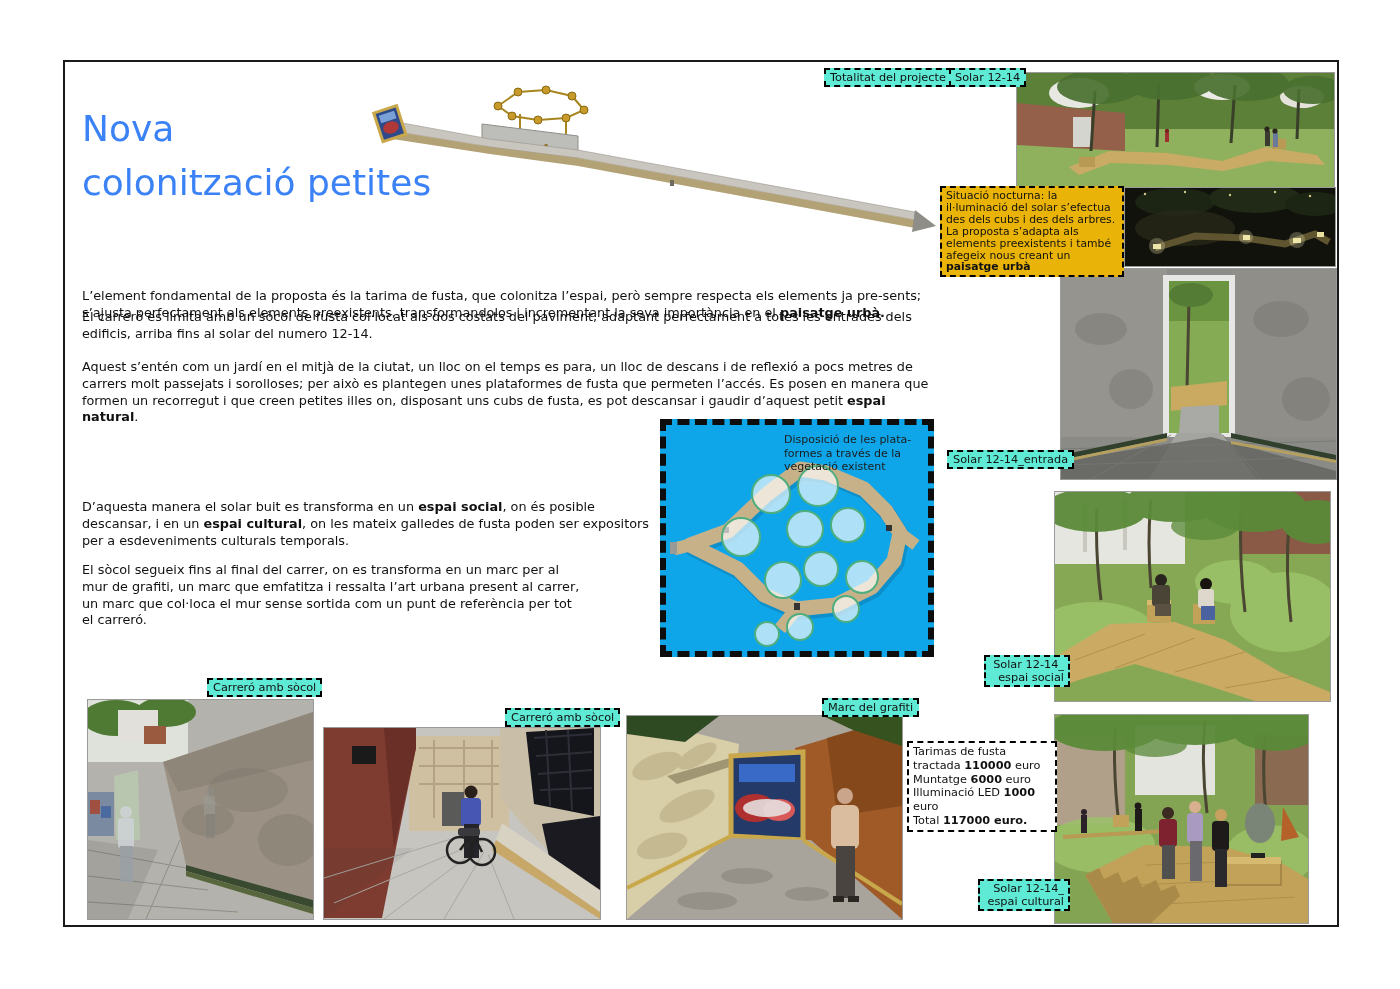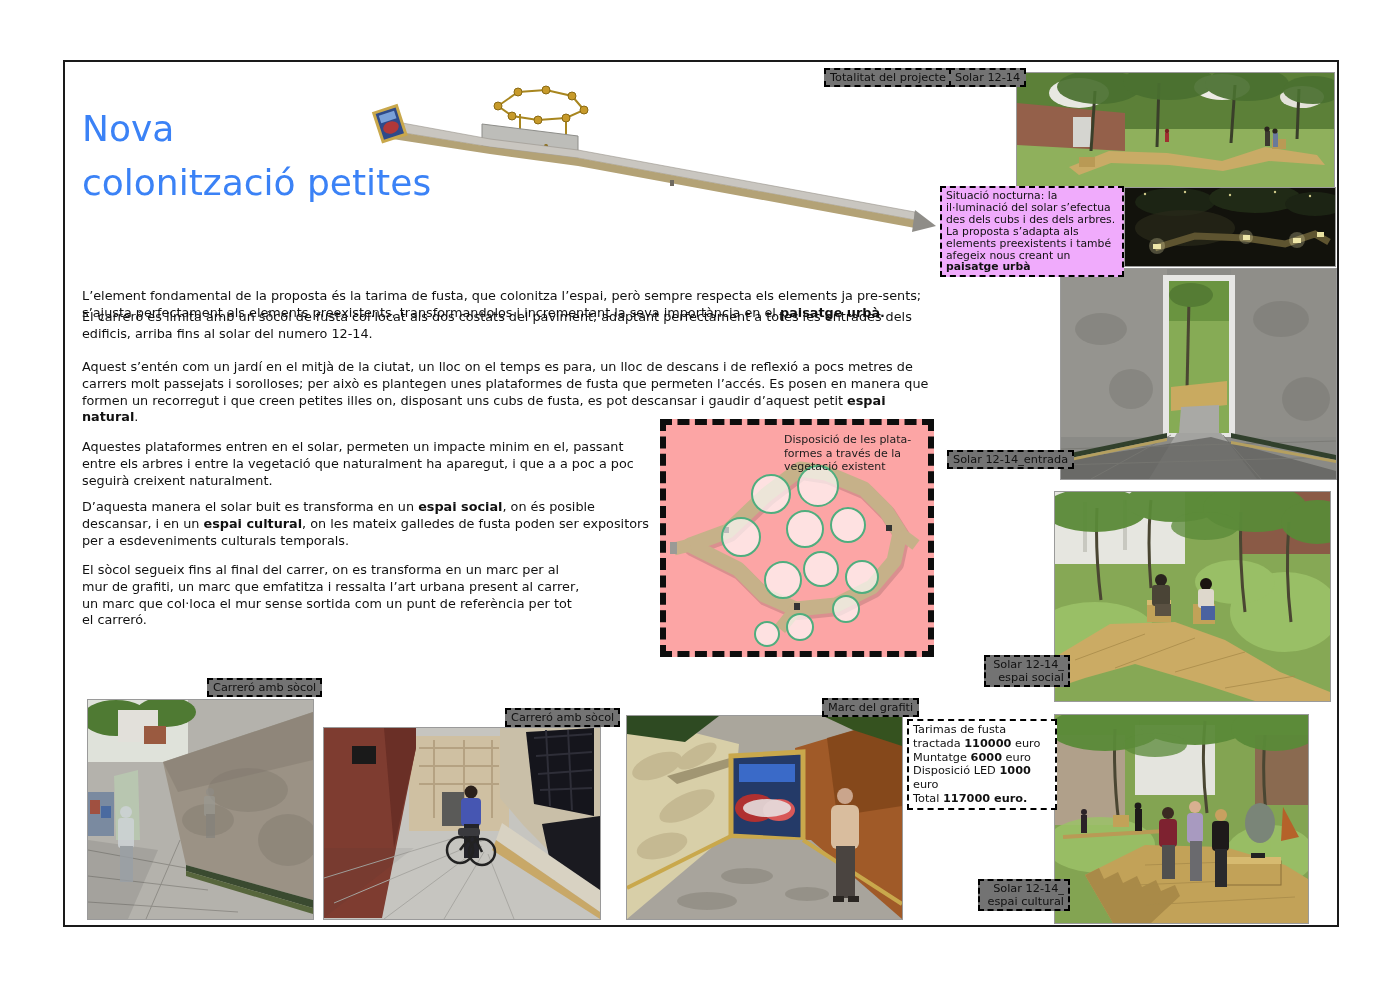--- a/index.html
+++ b/index.html
@@ -10,40 +10,40 @@
   }
   .abs{position:absolute;}
   .poster{
     position:absolute;left:63px;top:60px;width:1272px;height:863px;
     border:2px solid #1a1a1a;background:#fff;
   }
   .title{left:17px;top:40px;font-size:36px;line-height:54px;color:#3b82f6;}
   .para{margin:0;font-size:12.8px;line-height:16.8px;color:#111;}
   .para b,.b{font-weight:bold;}
   .tag{
-    position:absolute;background:#737373;border:2px dashed #000;
+    position:absolute;background:#5eead4;border:2px dashed #000;
     font-size:11.3px;line-height:13px;padding:1px 4px;color:#111;
     white-space:nowrap;z-index:7;
   }
   .tag.two{white-space:normal;text-align:right;}
   .notebox{
-    position:absolute;background:#f0abfc;border:2px dashed #000;
+    position:absolute;background:#eab308;border:2px dashed #000;
     font-size:10.8px;line-height:11.9px;padding:2px 4px;color:#111;z-index:7;
   }
   .costbox{
     position:absolute;background:#fff;border:2px dashed #000;
     font-size:11.3px;line-height:13.8px;padding:2px 4px;color:#111;z-index:7;
   }
   .photo{
     position:absolute;border:1px solid #9a9a9a;background:#cfcfcf;
     overflow:hidden;z-index:2;
   }
   .photo svg{display:block;width:100%;height:100%;}
   .dashedbox{
-    position:absolute;border:6px dashed #0d0d0d;background:#fca5a5;z-index:3;
+    position:absolute;border:6px dashed #0d0d0d;background:#0ea5e9;z-index:3;
   }
   .plan-caption{
     position:absolute;left:118px;top:8px;width:152px;
     font-size:11px;line-height:13.5px;color:#1c1c1c;
   }
 </style>
 </head>
 <body>
 
 <div class="poster">
@@ -85,21 +85,20 @@
       </g>
     </svg>
   </div>
 
   <p class="abs para" style="left:17px;top:186px;width:852px;margin-top:40px;"><span>L’element fondamental de la proposta és la tarima de fusta, que colonitza l’espai, però sempre respecta els elements ja pre-sents; s’ajusta perfectament als elements preexistents, transformandolos i incrementant la seva importància en el </span><b>paisatge urbà.</b></p>
 
   <p class="abs para" style="left:17px;top:247px;width:852px;"><span>El carreró es limita amb un  sòcol  de fusta col·locat als dos costats del paviment, adaptant perfectament a totes les entrades dels edificis, arriba fins al solar del numero 12-14.</span></p>
 
   <p class="abs para" style="left:17px;top:297px;width:858px;"><span>Aquest s’entén com un jardí en el mitjà de la ciutat, un lloc on el temps es para, un lloc de descans i de reflexió a pocs metres de carrers molt passejats i sorolloses; per això es plantegen unes plataformes de fusta que permeten l’accés. Es posen en manera que formen un recorregut i que creen petites illes on, disposant uns cubs de fusta, es pot descansar i gaudir d’aquest petit </span><b>espai natural</b><span>.</span></p>
 
-  <p class="abs para" style="left:17px;top:377px;width:575px;"><span>Aquestes plataformes entren en el solar, permeten un impacte minim en el, passant entre els arbres i entre la vegetació que naturalment ha aparegut, i que a a poc a poc seguirà creixent naturalment.</span></p>
 
   <p class="abs para" style="left:17px;top:437px;width:575px;"><span>D’aquesta manera el solar buit es transforma en un </span><b>espai social</b><span>, on és posible descansar, i en un </span><b>espai cultural</b><span>, on les mateix galledes de fusta poden ser expositors per a esdeveniments culturals temporals.</span></p>
 
   <p class="abs para" style="left:17px;top:500px;width:505px;"><span>El sòcol  segueix fins al final del carrer, on es transforma en un marc per al mur de grafiti, un marc que emfatitza i ressalta l’art urbana present al carrer, un marc que col·loca el mur sense sortida com un punt de referència per tot el carreró.</span></p>
 
   <div class="dashedbox" style="left:595px;top:357px;width:262px;height:226px;">
     <svg viewBox="0 0 262 226" style="position:absolute;left:0;top:0;width:262px;height:226px;">
 
       <path d="M 24 120 L 62 106 L 100 70 L 134 44 L 160 48 L 198 64 L 220 86 L 234 108 L 228 136 L 206 162 L 170 180 L 130 184 L 98 170 L 72 144 Z" fill="none" stroke="#00000022" stroke-width="16" stroke-linejoin="round" transform="translate(2,3)"></path>
 
@@ -276,24 +275,24 @@
       <circle cx="151" cy="92" r="6" fill="#1a1410"></circle>
       <rect x="143" y="97" width="16" height="19" rx="3" fill="#ded8cc"></rect>
       <rect x="146" y="114" width="14" height="14" fill="#4a62a0"></rect>
     </svg>
   </div>
   <div class="tag two" style="left:919px;top:593px;width:74px;">
     <div>Solar 12-14_</div>
     <div>espai social</div>
   </div>
 
-  <div class="costbox" style="left:842px;top:657px;width:138px;">
+  <div class="costbox" style="left:842px;top:679px;width:138px;">
     <div><span>Tarimas de fusta tractada </span><b>110000</b><span> euro</span></div>
     <div><span>Muntatge </span><b>6000</b><span> euro</span></div>
-    <div><span>Disposició LED </span><b>1000</b><span> euro</span></div>
+    <div><span>Illuminació LED </span><b>1000</b><span> euro</span></div>
     <div><span>Total </span><b>117000 euro.</b></div>
   </div>
 
   <div class="photo" style="left:989px;top:652px;width:253px;height:208px;">
     <svg viewBox="0 0 253 208" preserveAspectRatio="none">
       <rect width="253" height="208" fill="#83a452"></rect>
       <rect x="0" y="20" width="70" height="90" fill="#b0a08a"></rect>
       <rect x="80" y="10" width="80" height="70" fill="#e4e4de"></rect>
       <rect x="200" y="20" width="53" height="70" fill="#8a6a50"></rect>
       <g fill="#9cc268" opacity="0.85">

